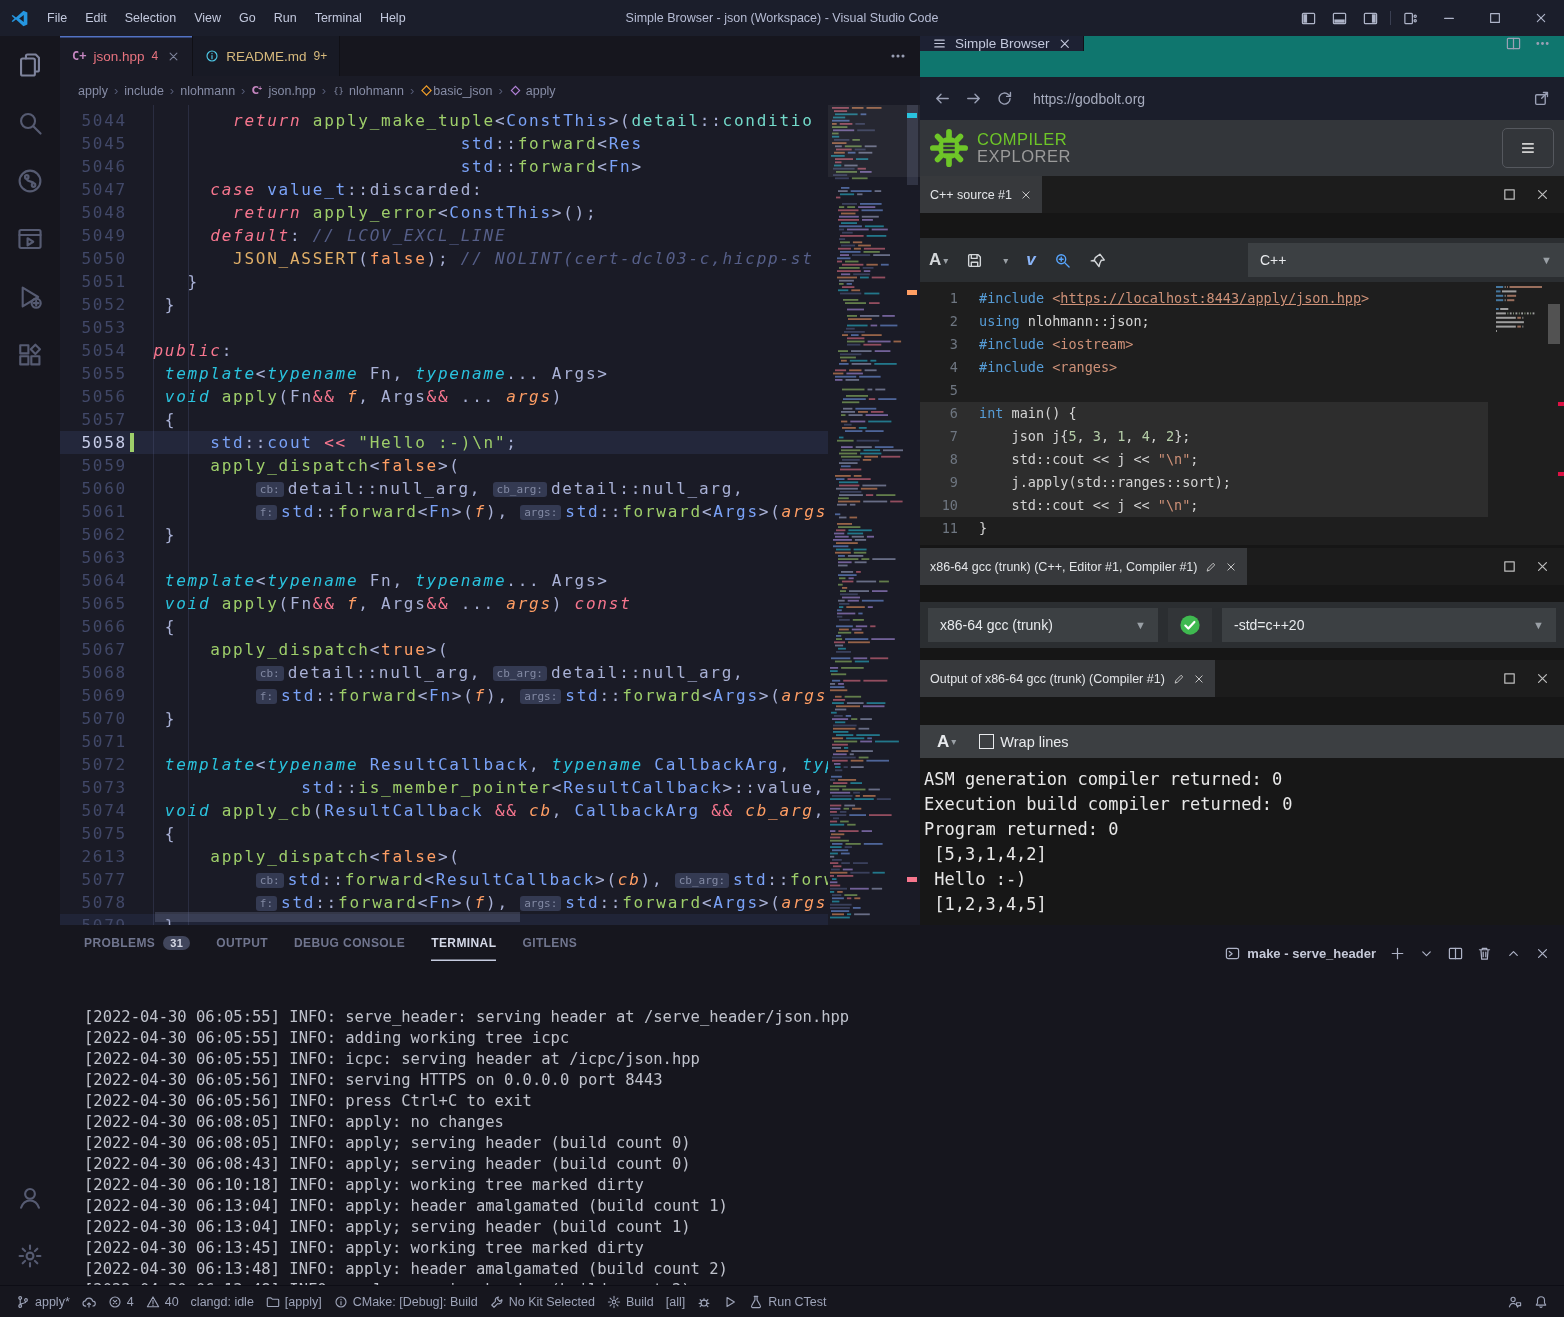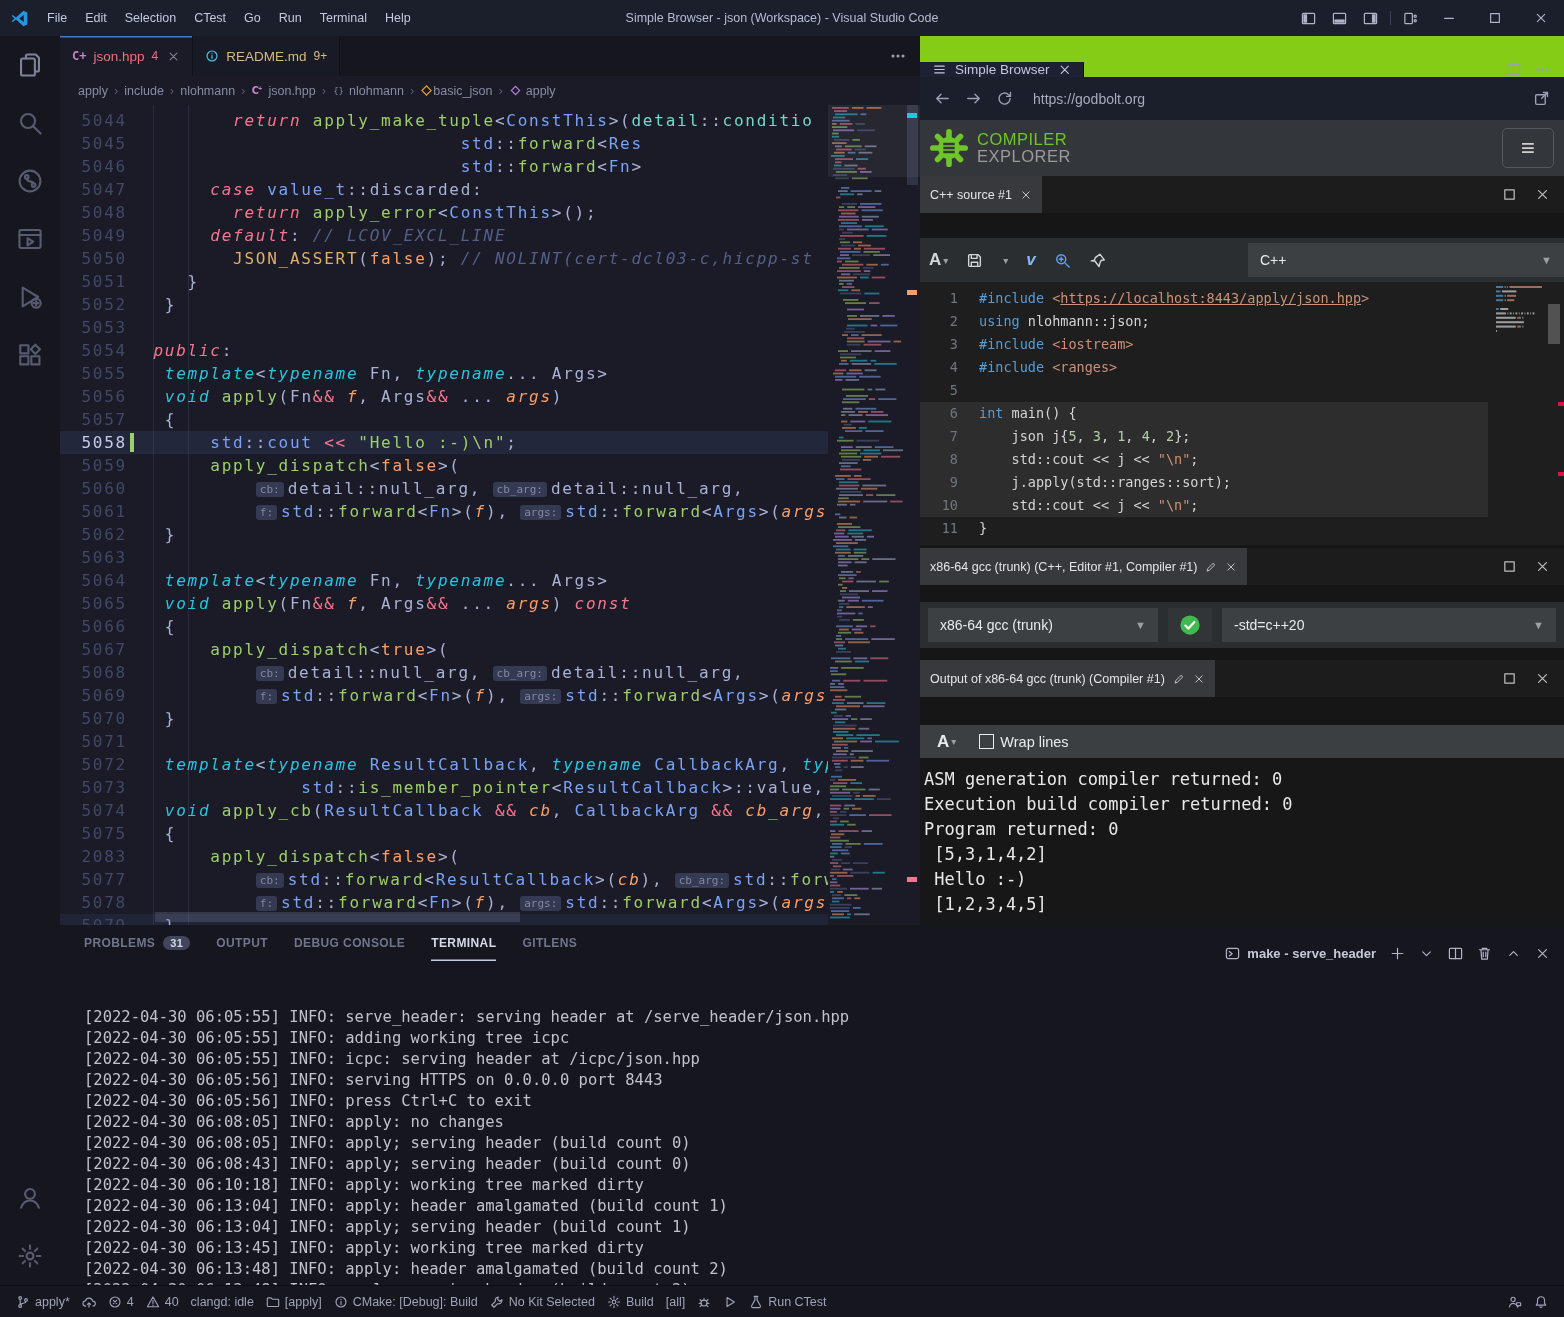--- a/index.html
+++ b/index.html
@@ -60,21 +60,21 @@
   .tk-i{ background:#343a52; color:#8289a3; border-radius:3px; padding:0 4px; margin-right:4px;
     font-size:11px; letter-spacing:0; display:inline-block; line-height:15px; vertical-align:1px; }
   #minimap { position:absolute; top:0; right:17px; width:75px; height:100%; background:#1a1b26; }
   #mmslider { position:absolute; top:0; right:0; width:92px; height:72px; background:rgba(255,255,255,.055); }
   #vscrollbar { position:absolute; top:0; right:2px; width:11px; height:80px; background:rgba(121,128,160,.25); }
   #hscrollbar { position:absolute; bottom:3px; left:95px; width:365px; height:10px; background:rgba(121,128,160,.28); }
   .mark { position:absolute; right:3px; width:10px; height:5px; }
 
   
   #browser { position:absolute; left:920px; top:36px; width:644px; height:889px; background:#161616; }
-  #btabbar { height:41px; background:#84cc16; display:flex; align-items:flex-end; color:#c3c8dc; }
+  #btabbar { height:41px; background:#0f766e; display:flex; align-items:flex-start; color:#c3c8dc; }
   #btab { display:flex; align-items:center; gap:8px; padding:0 12px; background:#1d2133; font-size:13.5px; border-right:1px solid #101016; }
   #btabactions { margin-left:auto; display:flex; align-items:center; gap:14px; padding-right:14px; color:#9aa0b5; font-size:15px; }
   #bnav { height:43px; background:#1b1e2b; display:flex; align-items:center; gap:14px; padding:0 14px; color:#9aa0b5; }
   #bnav .nicon { font-size:17px; }
   #burl { flex:1; font-size:14px; color:#a6abbd; padding-left:6px; }
 
   #cehead { position:absolute; top:84px; left:0; width:100%; height:56px; background:#33363a; display:flex; align-items:center; }
   #celogo { display:flex; align-items:center; gap:9px; padding-left:10px; }
   #cegear { font-size:38px; }
   #celogotxt { font-weight:normal; font-size:16.5px; line-height:17px; letter-spacing:.5px;
@@ -134,21 +134,21 @@
 <div id="titlebar">
   <span id="vslogo" class="ic">
       <svg viewBox="0 0 16 16">
         <path fill="#2596e0" d="M11.7.6 4.7 7 1.6 4.6l-1 .8L3.3 8 .6 10.6l1 .8L4.7 9l7 6.4 3.7-1.8V2.4L11.7.6zm.3 4.2v6.4L7.7 8 12 4.8z"></path>
       </svg>
     </span>
   <nav id="menus">
       <span class="menu">File</span>
       <span class="menu">Edit</span>
       <span class="menu">Selection</span>
-      <span class="menu">CTest</span>
+      <span class="menu">View</span>
       <span class="menu">Go</span>
       <span class="menu">Run</span>
       <span class="menu">Terminal</span>
       <span class="menu">Help</span>
     </nav>
   <div id="wtitle">Simple Browser - json (Workspace) - Visual Studio Code</div>
   <div id="wctrls">
       <span class="lay ic">
         <svg viewBox="0 0 16 16" fill="none" stroke="currentColor" stroke-width="1.3" stroke-linecap="round" stroke-linejoin="round">
           <rect x="1.5" y="2.5" width="13" height="11" rx="1"></rect>
@@ -387,21 +387,21 @@
         <div class="ln" style="height: 23px;">5066</div>
         <div class="ln" style="height: 23px;">5067</div>
         <div class="ln" style="height: 23px;">5068</div>
         <div class="ln" style="height: 23px;">5069</div>
         <div class="ln" style="height: 23px;">5070</div>
         <div class="ln" style="height: 23px;">5071</div>
         <div class="ln" style="height: 23px;">5072</div>
         <div class="ln" style="height: 23px;">5073</div>
         <div class="ln" style="height: 23px;">5074</div>
         <div class="ln" style="height: 23px;">5075</div>
-        <div class="ln" style="height: 23px;">2083</div>
+        <div class="ln" style="height: 23px;">2613</div>
         <div class="ln" style="height: 23px;">5077</div>
         <div class="ln" style="height: 23px;">5078</div>
         <div class="ln" style="height: 23px;">5079</div>
       </div>
     <div id="cursorbar" style="top: 326px;"></div>
     <div id="code"><div style="height: 23px;"><span class="tk-w">        </span><span class="tk-r">return</span><span class="tk-w"> </span><span class="tk-g">apply_make_tuple</span><span class="tk-w">&lt;</span><span class="tk-b">ConstThis</span><span class="tk-w">&gt;(</span><span class="tk-t">detail</span><span class="tk-w">::</span><span class="tk-t">conditio</span></div><div style="height: 23px;"><span class="tk-w">                            </span><span class="tk-b">std</span><span class="tk-w">::</span><span class="tk-g">forward</span><span class="tk-w">&lt;</span><span class="tk-b">Res</span></div><div style="height: 23px;"><span class="tk-w">                            </span><span class="tk-b">std</span><span class="tk-w">::</span><span class="tk-g">forward</span><span class="tk-w">&lt;</span><span class="tk-b">Fn</span><span class="tk-w">&gt;</span></div><div style="height: 23px;"><span class="tk-w">      </span><span class="tk-r">case</span><span class="tk-w"> </span><span class="tk-b">value_t</span><span class="tk-w">::discarded:</span></div><div style="height: 23px;"><span class="tk-w">        </span><span class="tk-r">return</span><span class="tk-w"> </span><span class="tk-g">apply_error</span><span class="tk-w">&lt;</span><span class="tk-b">ConstThis</span><span class="tk-w">&gt;();</span></div><div style="height: 23px;"><span class="tk-w">      </span><span class="tk-r">default</span><span class="tk-w">: </span><span class="tk-m">// LCOV_EXCL_LINE</span></div><div style="height: 23px;"><span class="tk-w">        </span><span class="tk-y">JSON_ASSERT</span><span class="tk-w">(</span><span class="tk-O">false</span><span class="tk-w">); </span><span class="tk-m">// NOLINT(cert-dcl03-c,hicpp-st</span></div><div style="height: 23px;"><span class="tk-w">    }</span></div><div style="height: 23px;"><span class="tk-w">  }</span></div><div style="height: 23px;"></div><div style="height: 23px;"><span class="tk-w"> </span><span class="tk-r">public</span><span class="tk-w">:</span></div><div style="height: 23px;"><span class="tk-w">  </span><span class="tk-c">template</span><span class="tk-w">&lt;</span><span class="tk-c">typename</span><span class="tk-w"> Fn, </span><span class="tk-c">typename</span><span class="tk-w">... Args&gt;</span></div><div style="height: 23px;"><span class="tk-w">  </span><span class="tk-c">void</span><span class="tk-w"> </span><span class="tk-g">apply</span><span class="tk-w">(Fn</span><span class="tk-R">&amp;&amp;</span><span class="tk-w"> </span><span class="tk-o">f</span><span class="tk-w">, Args</span><span class="tk-R">&amp;&amp;</span><span class="tk-w"> ... </span><span class="tk-o">args</span><span class="tk-w">)</span></div><div style="height: 23px;"><span class="tk-w">  {</span></div><div style="height: 23px;"><span class="tk-w">      </span><span class="tk-b">std</span><span class="tk-w">::</span><span class="tk-b">cout</span><span class="tk-w"> </span><span class="tk-R">&lt;&lt;</span><span class="tk-w"> </span><span class="tk-s">"Hello :-)\n"</span><span class="tk-w">;</span></div><div style="height: 23px;"><span class="tk-w">      </span><span class="tk-g">apply_dispatch</span><span class="tk-w">&lt;</span><span class="tk-O">false</span><span class="tk-w">&gt;(</span></div><div style="height: 23px;"><span class="tk-w">          </span><span class="tk-i">cb:</span><span class="tk-w">detail::null_arg, </span><span class="tk-i">cb_arg:</span><span class="tk-w">detail::null_arg,</span></div><div style="height: 23px;"><span class="tk-w">          </span><span class="tk-i">f:</span><span class="tk-b">std</span><span class="tk-w">::</span><span class="tk-g">forward</span><span class="tk-w">&lt;</span><span class="tk-b">Fn</span><span class="tk-w">&gt;(</span><span class="tk-o">f</span><span class="tk-w">), </span><span class="tk-i">args:</span><span class="tk-b">std</span><span class="tk-w">::</span><span class="tk-g">forward</span><span class="tk-w">&lt;</span><span class="tk-b">Args</span><span class="tk-w">&gt;(</span><span class="tk-o">args</span><span class="tk-w">).</span></div><div style="height: 23px;"><span class="tk-w">  }</span></div><div style="height: 23px;"></div><div style="height: 23px;"><span class="tk-w">  </span><span class="tk-c">template</span><span class="tk-w">&lt;</span><span class="tk-c">typename</span><span class="tk-w"> Fn, </span><span class="tk-c">typename</span><span class="tk-w">... Args&gt;</span></div><div style="height: 23px;"><span class="tk-w">  </span><span class="tk-c">void</span><span class="tk-w"> </span><span class="tk-g">apply</span><span class="tk-w">(Fn</span><span class="tk-R">&amp;&amp;</span><span class="tk-w"> </span><span class="tk-o">f</span><span class="tk-w">, Args</span><span class="tk-R">&amp;&amp;</span><span class="tk-w"> ... </span><span class="tk-o">args</span><span class="tk-w">) </span><span class="tk-r">const</span></div><div style="height: 23px;"><span class="tk-w">  {</span></div><div style="height: 23px;"><span class="tk-w">      </span><span class="tk-g">apply_dispatch</span><span class="tk-w">&lt;</span><span class="tk-O">true</span><span class="tk-w">&gt;(</span></div><div style="height: 23px;"><span class="tk-w">          </span><span class="tk-i">cb:</span><span class="tk-w">detail::null_arg, </span><span class="tk-i">cb_arg:</span><span class="tk-w">detail::null_arg,</span></div><div style="height: 23px;"><span class="tk-w">          </span><span class="tk-i">f:</span><span class="tk-b">std</span><span class="tk-w">::</span><span class="tk-g">forward</span><span class="tk-w">&lt;</span><span class="tk-b">Fn</span><span class="tk-w">&gt;(</span><span class="tk-o">f</span><span class="tk-w">), </span><span class="tk-i">args:</span><span class="tk-b">std</span><span class="tk-w">::</span><span class="tk-g">forward</span><span class="tk-w">&lt;</span><span class="tk-b">Args</span><span class="tk-w">&gt;(</span><span class="tk-o">args</span><span class="tk-w">).</span></div><div style="height: 23px;"><span class="tk-w">  }</span></div><div style="height: 23px;"></div><div style="height: 23px;"><span class="tk-w">  </span><span class="tk-c">template</span><span class="tk-w">&lt;</span><span class="tk-c">typename</span><span class="tk-w"> </span><span class="tk-b">ResultCallback</span><span class="tk-w">, </span><span class="tk-c">typename</span><span class="tk-w"> </span><span class="tk-b">CallbackArg</span><span class="tk-w">, </span><span class="tk-c">typenam</span></div><div style="height: 23px;"><span class="tk-w">              </span><span class="tk-b">std</span><span class="tk-w">::</span><span class="tk-g">is_member_pointer</span><span class="tk-w">&lt;</span><span class="tk-b">ResultCallback</span><span class="tk-w">&gt;::value, </span></div><div style="height: 23px;"><span class="tk-w">  </span><span class="tk-c">void</span><span class="tk-w"> </span><span class="tk-g">apply_cb</span><span class="tk-w">(</span><span class="tk-b">ResultCallback</span><span class="tk-w"> </span><span class="tk-R">&amp;&amp;</span><span class="tk-w"> </span><span class="tk-o">cb</span><span class="tk-w">, </span><span class="tk-b">CallbackArg</span><span class="tk-w"> </span><span class="tk-R">&amp;&amp;</span><span class="tk-w"> </span><span class="tk-o">cb_arg</span><span class="tk-w">, Fn </span></div><div style="height: 23px;"><span class="tk-w">  {</span></div><div style="height: 23px;"><span class="tk-w">      </span><span class="tk-g">apply_dispatch</span><span class="tk-w">&lt;</span><span class="tk-O">false</span><span class="tk-w">&gt;(</span></div><div style="height: 23px;"><span class="tk-w">          </span><span class="tk-i">cb:</span><span class="tk-b">std</span><span class="tk-w">::</span><span class="tk-g">forward</span><span class="tk-w">&lt;</span><span class="tk-b">ResultCallback</span><span class="tk-w">&gt;(</span><span class="tk-o">cb</span><span class="tk-w">), </span><span class="tk-i">cb_arg:</span><span class="tk-b">std</span><span class="tk-w">::</span><span class="tk-g">forwa</span></div><div style="height: 23px;"><span class="tk-w">          </span><span class="tk-i">f:</span><span class="tk-b">std</span><span class="tk-w">::</span><span class="tk-g">forward</span><span class="tk-w">&lt;</span><span class="tk-b">Fn</span><span class="tk-w">&gt;(</span><span class="tk-o">f</span><span class="tk-w">), </span><span class="tk-i">args:</span><span class="tk-b">std</span><span class="tk-w">::</span><span class="tk-g">forward</span><span class="tk-w">&lt;</span><span class="tk-b">Args</span><span class="tk-w">&gt;(</span><span class="tk-o">args</span><span class="tk-w">).</span></div><div style="height: 23px;"><span class="tk-w">  }</span></div></div>
     <svg id="minimap">
         <rect x="4.0" y="2.0" width="16.9" height="1.8" fill="#f7768e" opacity="0.55"></rect>
         <rect x="23.9" y="2.0" width="11.6" height="1.8" fill="#ff9e64" opacity="0.55"></rect>
         <rect x="38.5" y="2.0" width="15.0" height="1.8" fill="#ff9e64" opacity="0.55"></rect>

